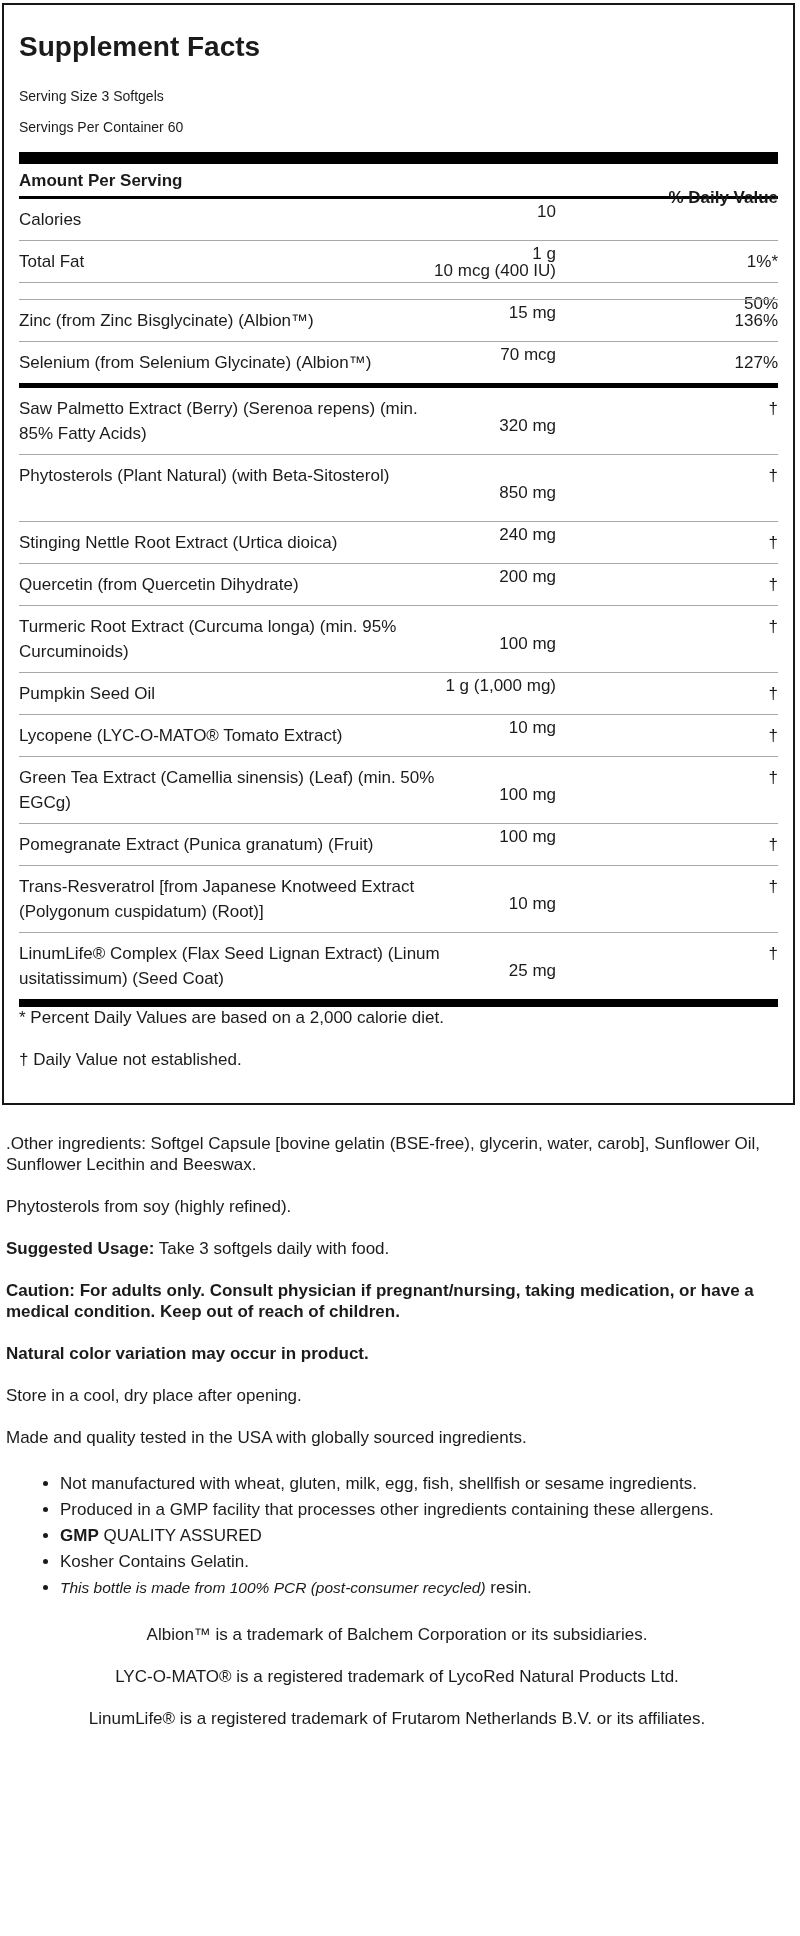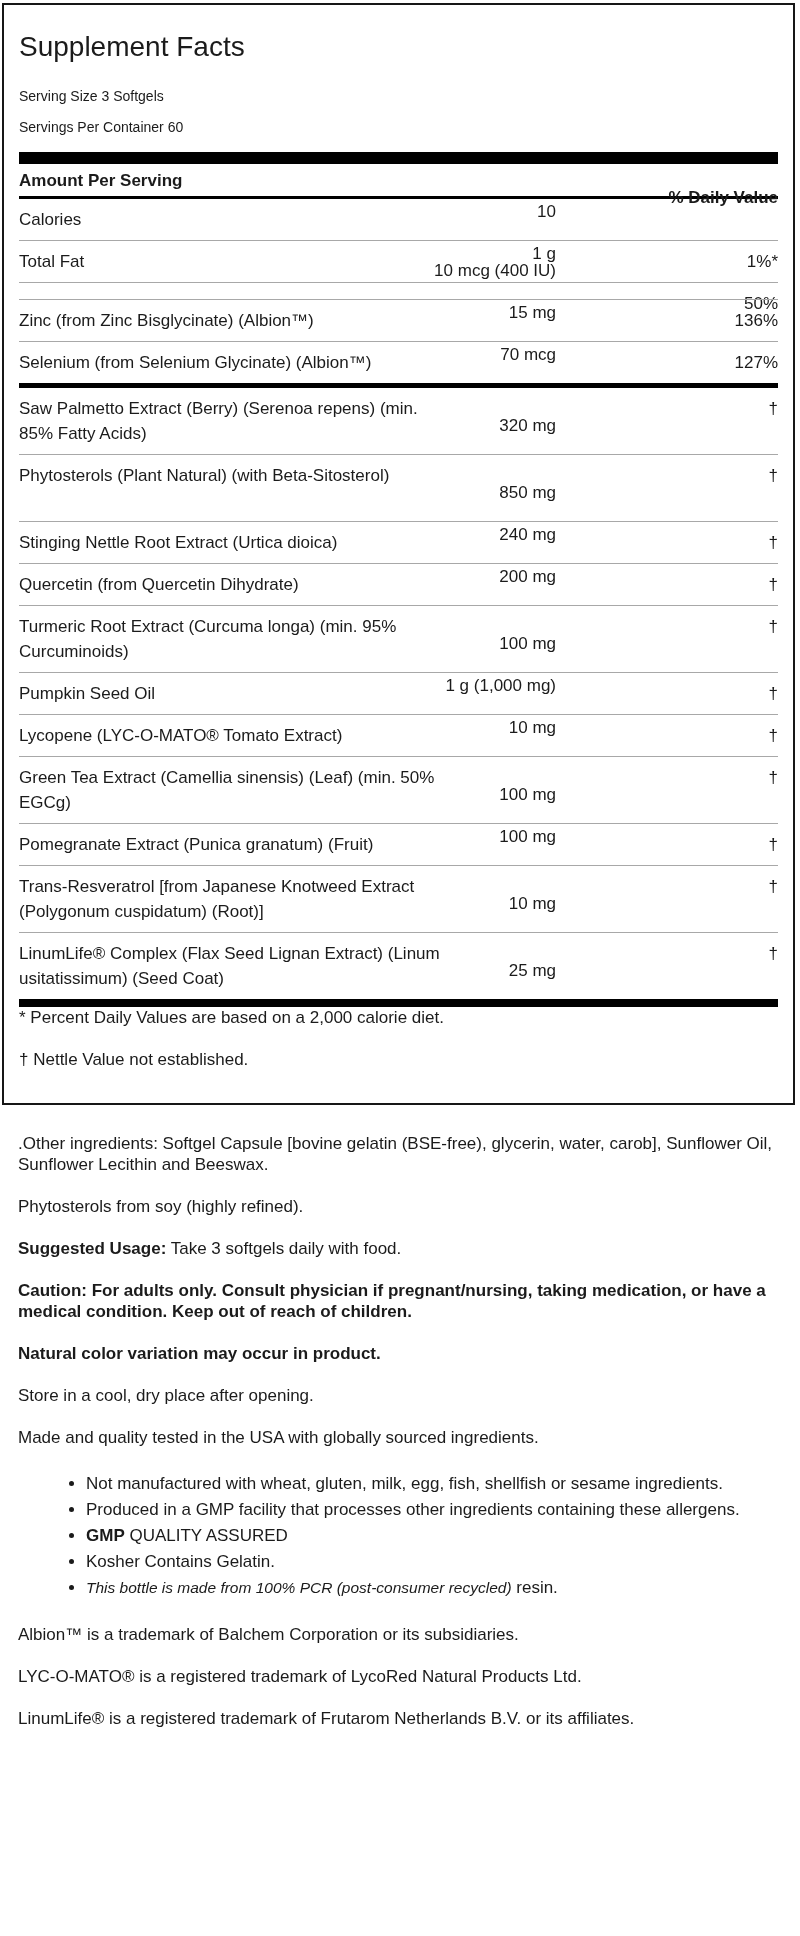--- a/index.html
+++ b/index.html
@@ -10,47 +10,47 @@
     font-size:17px;
   }
   
   .facts-box{
     margin:3px 0 0 2px;width:759px;
     border:2px solid #161616;
     padding:0 15px 12px 15px;
     background:#fff;
   }
   .facts-title{
-    font-size:28px;font-weight:normal;letter-spacing:0;
+    font-size:28px;font-weight:bold;letter-spacing:0;
     margin:26px 0 18px 0;
   }
   .serving-line{font-size:14px;line-height:31px;}
   .bar-big{height:12px;background:#000;margin-top:9px;}
   .facts-header{position:relative;padding:7px 0 5px 0;border-bottom:3px solid #000;}
   .facts-header .col-amt{display:block;margin-right:280px;text-align:left;font-weight:bold;}
   .facts-header .col-dv{position:absolute;right:0;top:24px;font-weight:bold;}
   .row{position:relative;padding:8px 0;border-top:1px solid #a8a8a8;line-height:25px;}
   .row.first{border-top:none;}
   .row .nm{white-space:pre-line;margin-right:225px;}
   .row .amt{position:absolute;right:222px;bottom:16px;}
   .row .dv{position:absolute;right:0;top:8px;}
   .row.amt-nl .nm::after{content:"";display:block;height:25px;}
   .sep-thick{height:5px;background:#000;}
   .bar-end{height:8px;background:#000;}
   .footnotes{}
   .footnotes div{margin-bottom:20px;line-height:22px;}
   
   .below{padding:28px 12px 0 2px;line-height:21px;}
-  .below p{margin:0 0 21px 16px;}
+  .below p{margin:0 0 21px 4px;}
   .b{font-weight:bold;}
   .it{font-style:italic;font-size:15.5px;}
   ul.notes{margin:24px 0 24px 42px;padding-left:16px;}
-  ul.notes li{margin-bottom:2px;line-height:24px;margin-left:26px;}
+  ul.notes li{margin-bottom:2px;line-height:24px;}
   .gap-lg{margin-top:36px;}
-  .tm{margin:0 0 27px 0;}
+  .tm{margin:0 0 27px 0;text-align:center;}
 </style>
 </head>
 <body>
 
 <div class="facts-box">
   <div class="facts-title">Supplement Facts</div>
   <div class="serving-line">Serving Size 3 Softgels</div>
   <div class="serving-line">Servings Per Container 60</div>
 
   <div class="bar-big"></div>
@@ -145,21 +145,21 @@
     <div class="nm">LinumLife® Complex (Flax Seed Lignan Extract) (Linum
 usitatissimum) (Seed Coat)</div>
     <div class="amt">25 mg</div>
     <div class="dv">†</div>
   </div>
 
   <div class="bar-end"></div>
 
   <div class="footnotes">
     <div>* Percent Daily Values are based on a 2,000 calorie diet.</div>
-    <div>† Nettle Value not established.</div>
+    <div>† Daily Value not established.</div>
   </div>
 </div>
 
 <div class="below">
   <p>.Other ingredients: Softgel Capsule [bovine gelatin (BSE-free), glycerin, water, carob], Sunflower Oil, Sunflower Lecithin and Beeswax.</p>
   <p>Phytosterols from soy (highly refined).</p>
   <p><span class="b">Suggested Usage:</span><span> Take 3 softgels daily with food.</span></p>
   <p class="b">Caution: For adults only. Consult physician if pregnant/nursing, taking medication, or have a medical condition. Keep out of reach of children.</p>
   <p class="b">Natural color variation may occur in product.</p>
   <p>Store in a cool, dry place after opening.</p>

